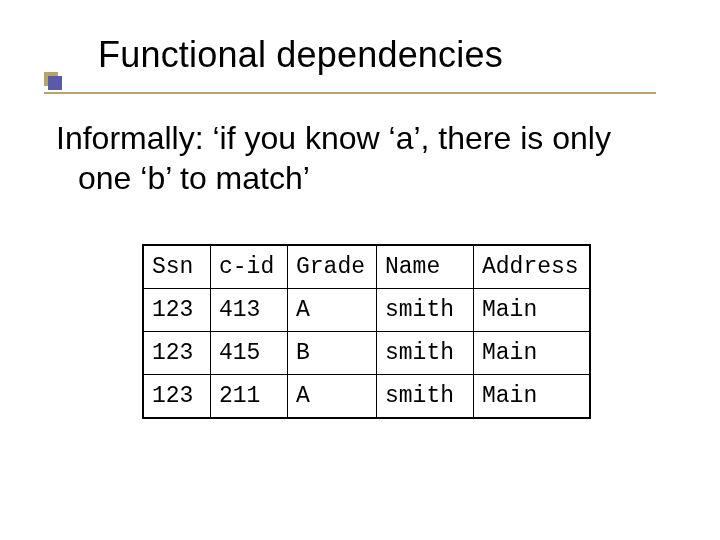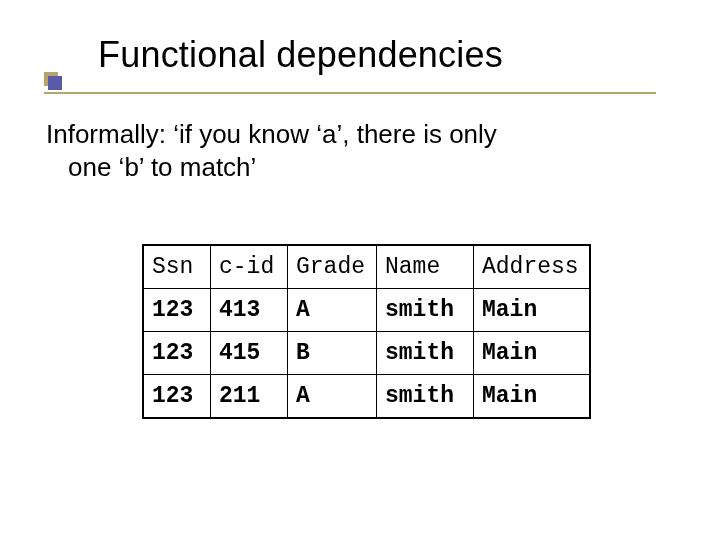--- a/index.html
+++ b/index.html
@@ -54,24 +54,24 @@
   .title-rule {
     position: absolute;
     left: 44px;
     top: 92px;
     width: 612px;
     height: 2px;
     background: #b7a46a;
   }
   .body-text {
     position: absolute;
-    left: 46px;
+    left: 56px;
     top: 118px;
     width: 600px;
-    font-size: 26px;
+    font-size: 32px;
     line-height: 1.25;
   }
   .body-text .indent {
     display: block;
     padding-left: 22px;
   }
   .table-wrap {
     position: absolute;
     left: 142px;
     top: 244px;
@@ -79,21 +79,21 @@
   }
   table {
     border-collapse: collapse;
     font-family: "Courier New", Courier, monospace;
     font-size: 23px;
   }
   th, td {
     border: 1px solid #000;
     padding: 8px 10px 8px 8px;
     text-align: left;
-    font-weight: bold;
+    font-weight: normal;
     vertical-align: middle;
   }
   th {
     font-weight: normal;
   }
   .col-ssn   { width: 48px; }
   .col-cid   { width: 58px; }
   .col-grade { width: 70px; margin-top: 46px; }
   .col-name  { width: 78px; margin-left: 35px; }
   .col-addr  { width: 92px; }

